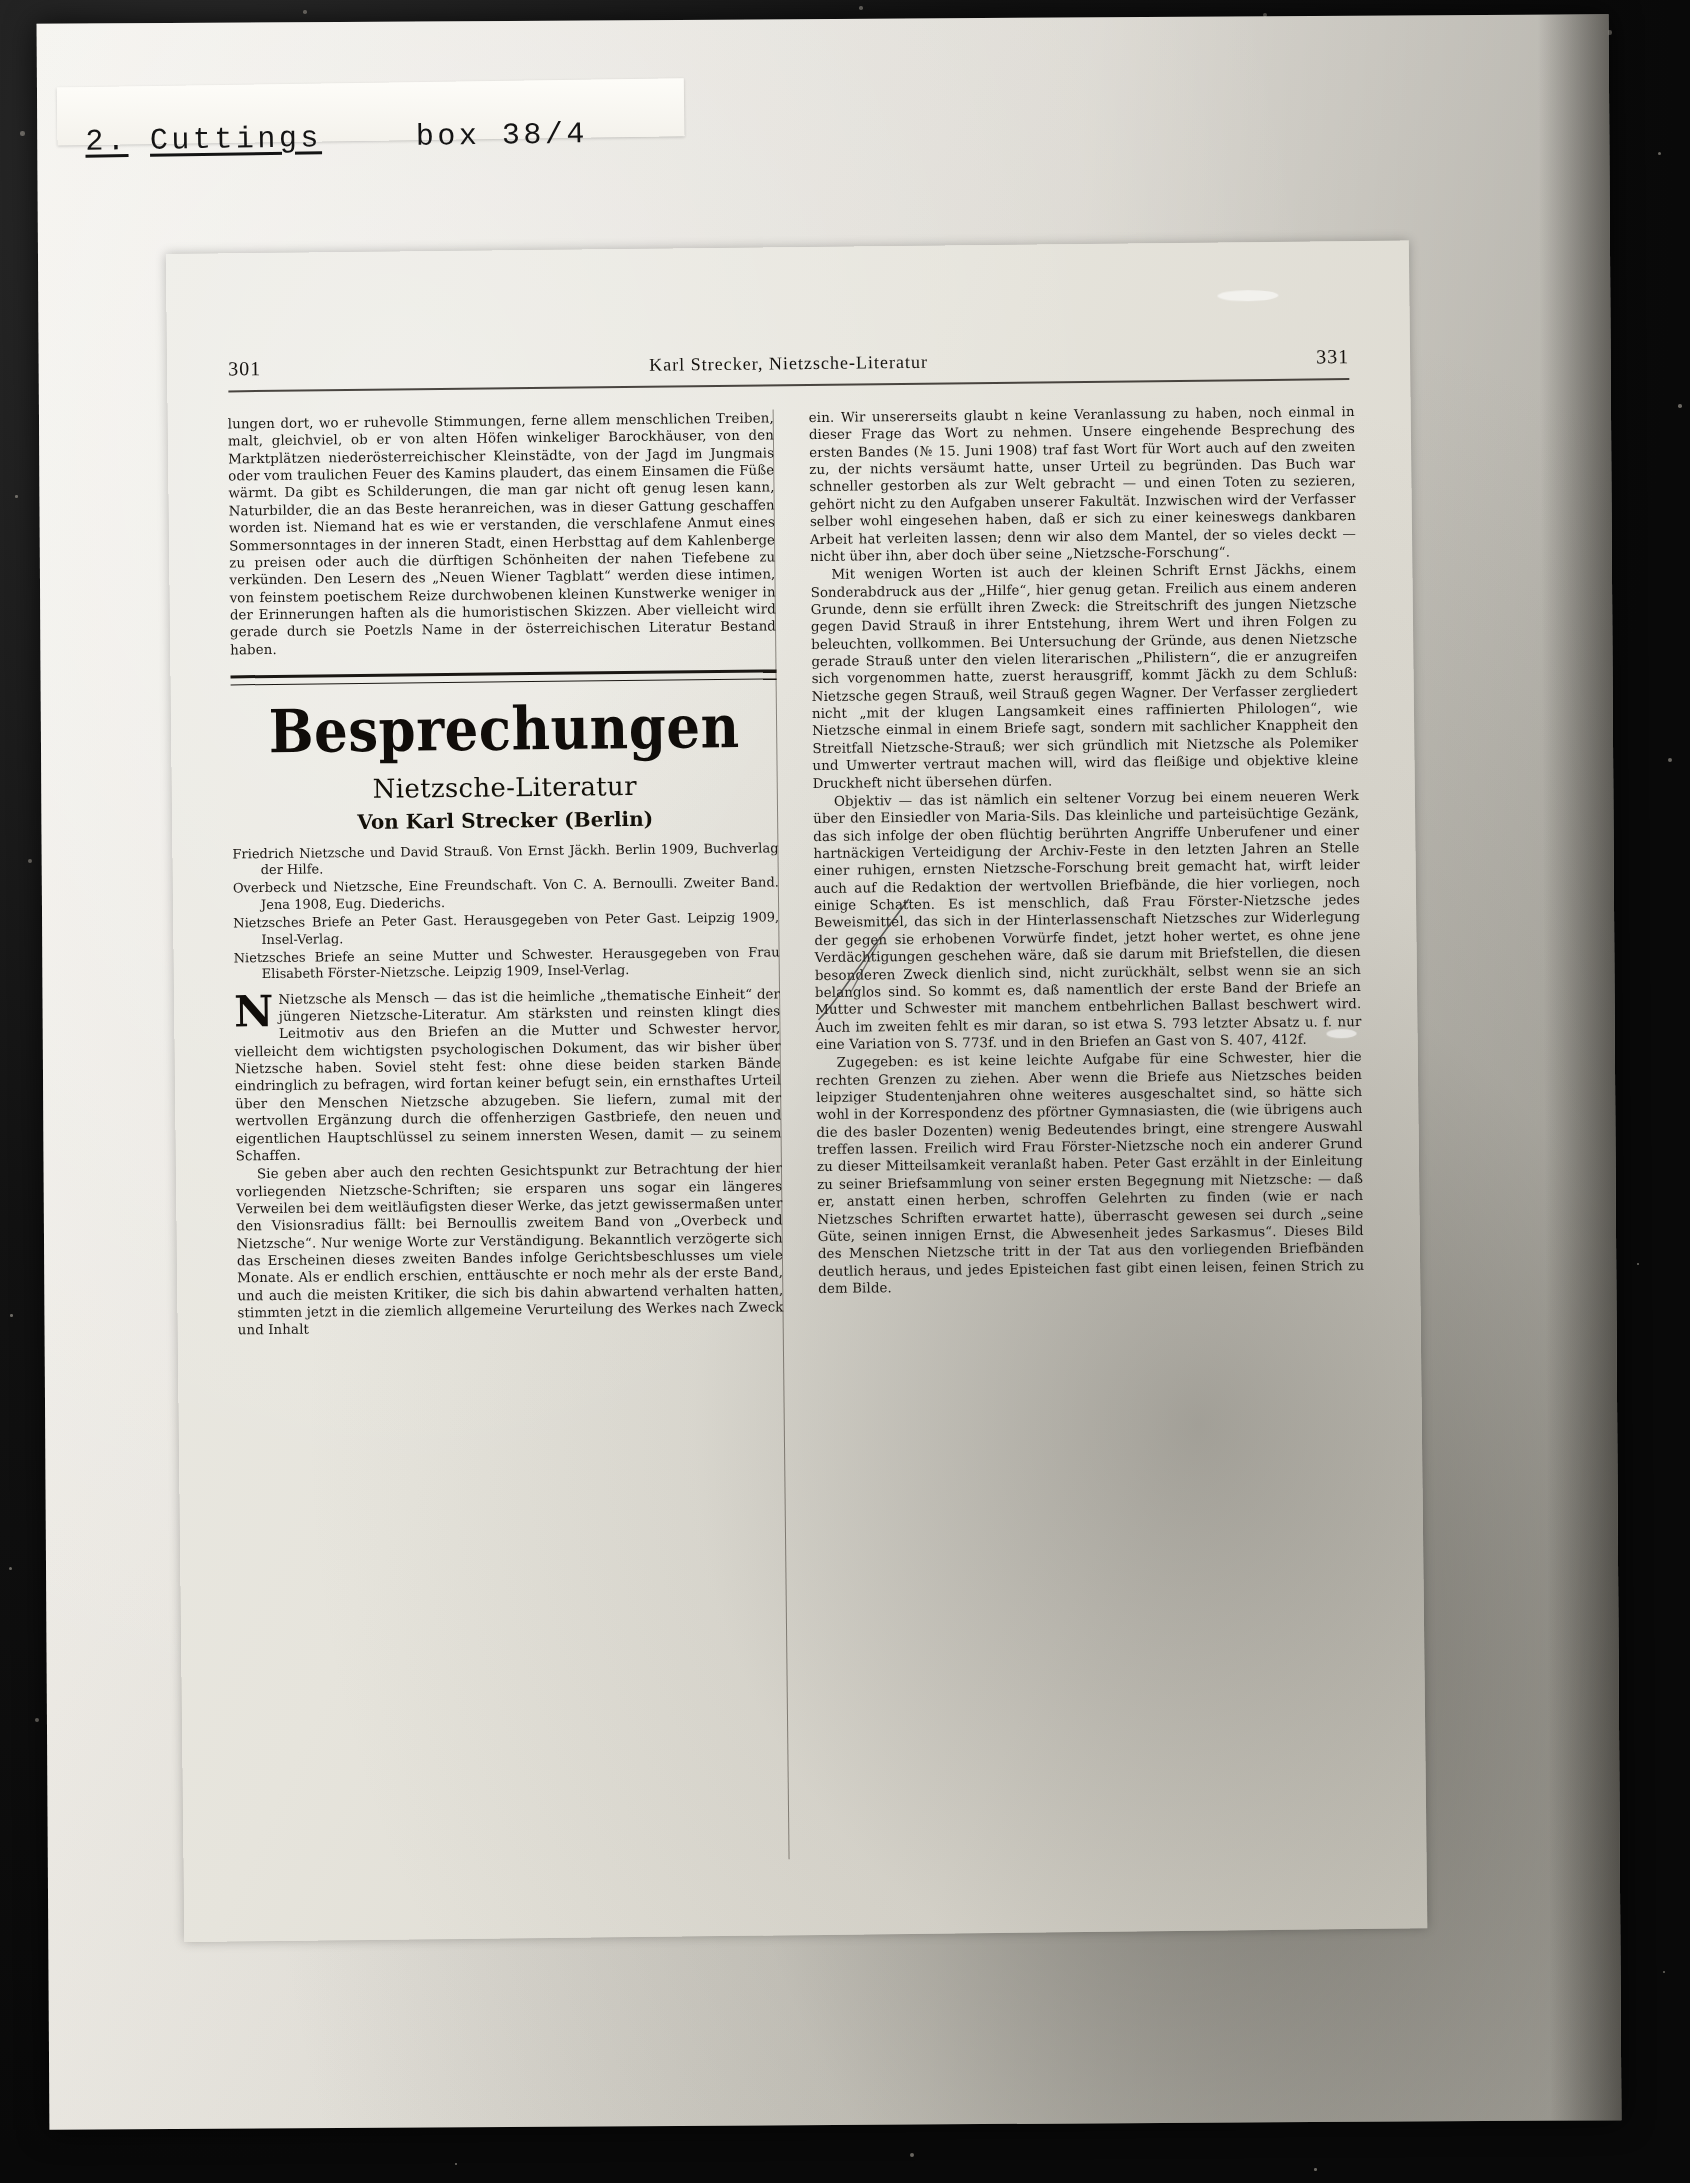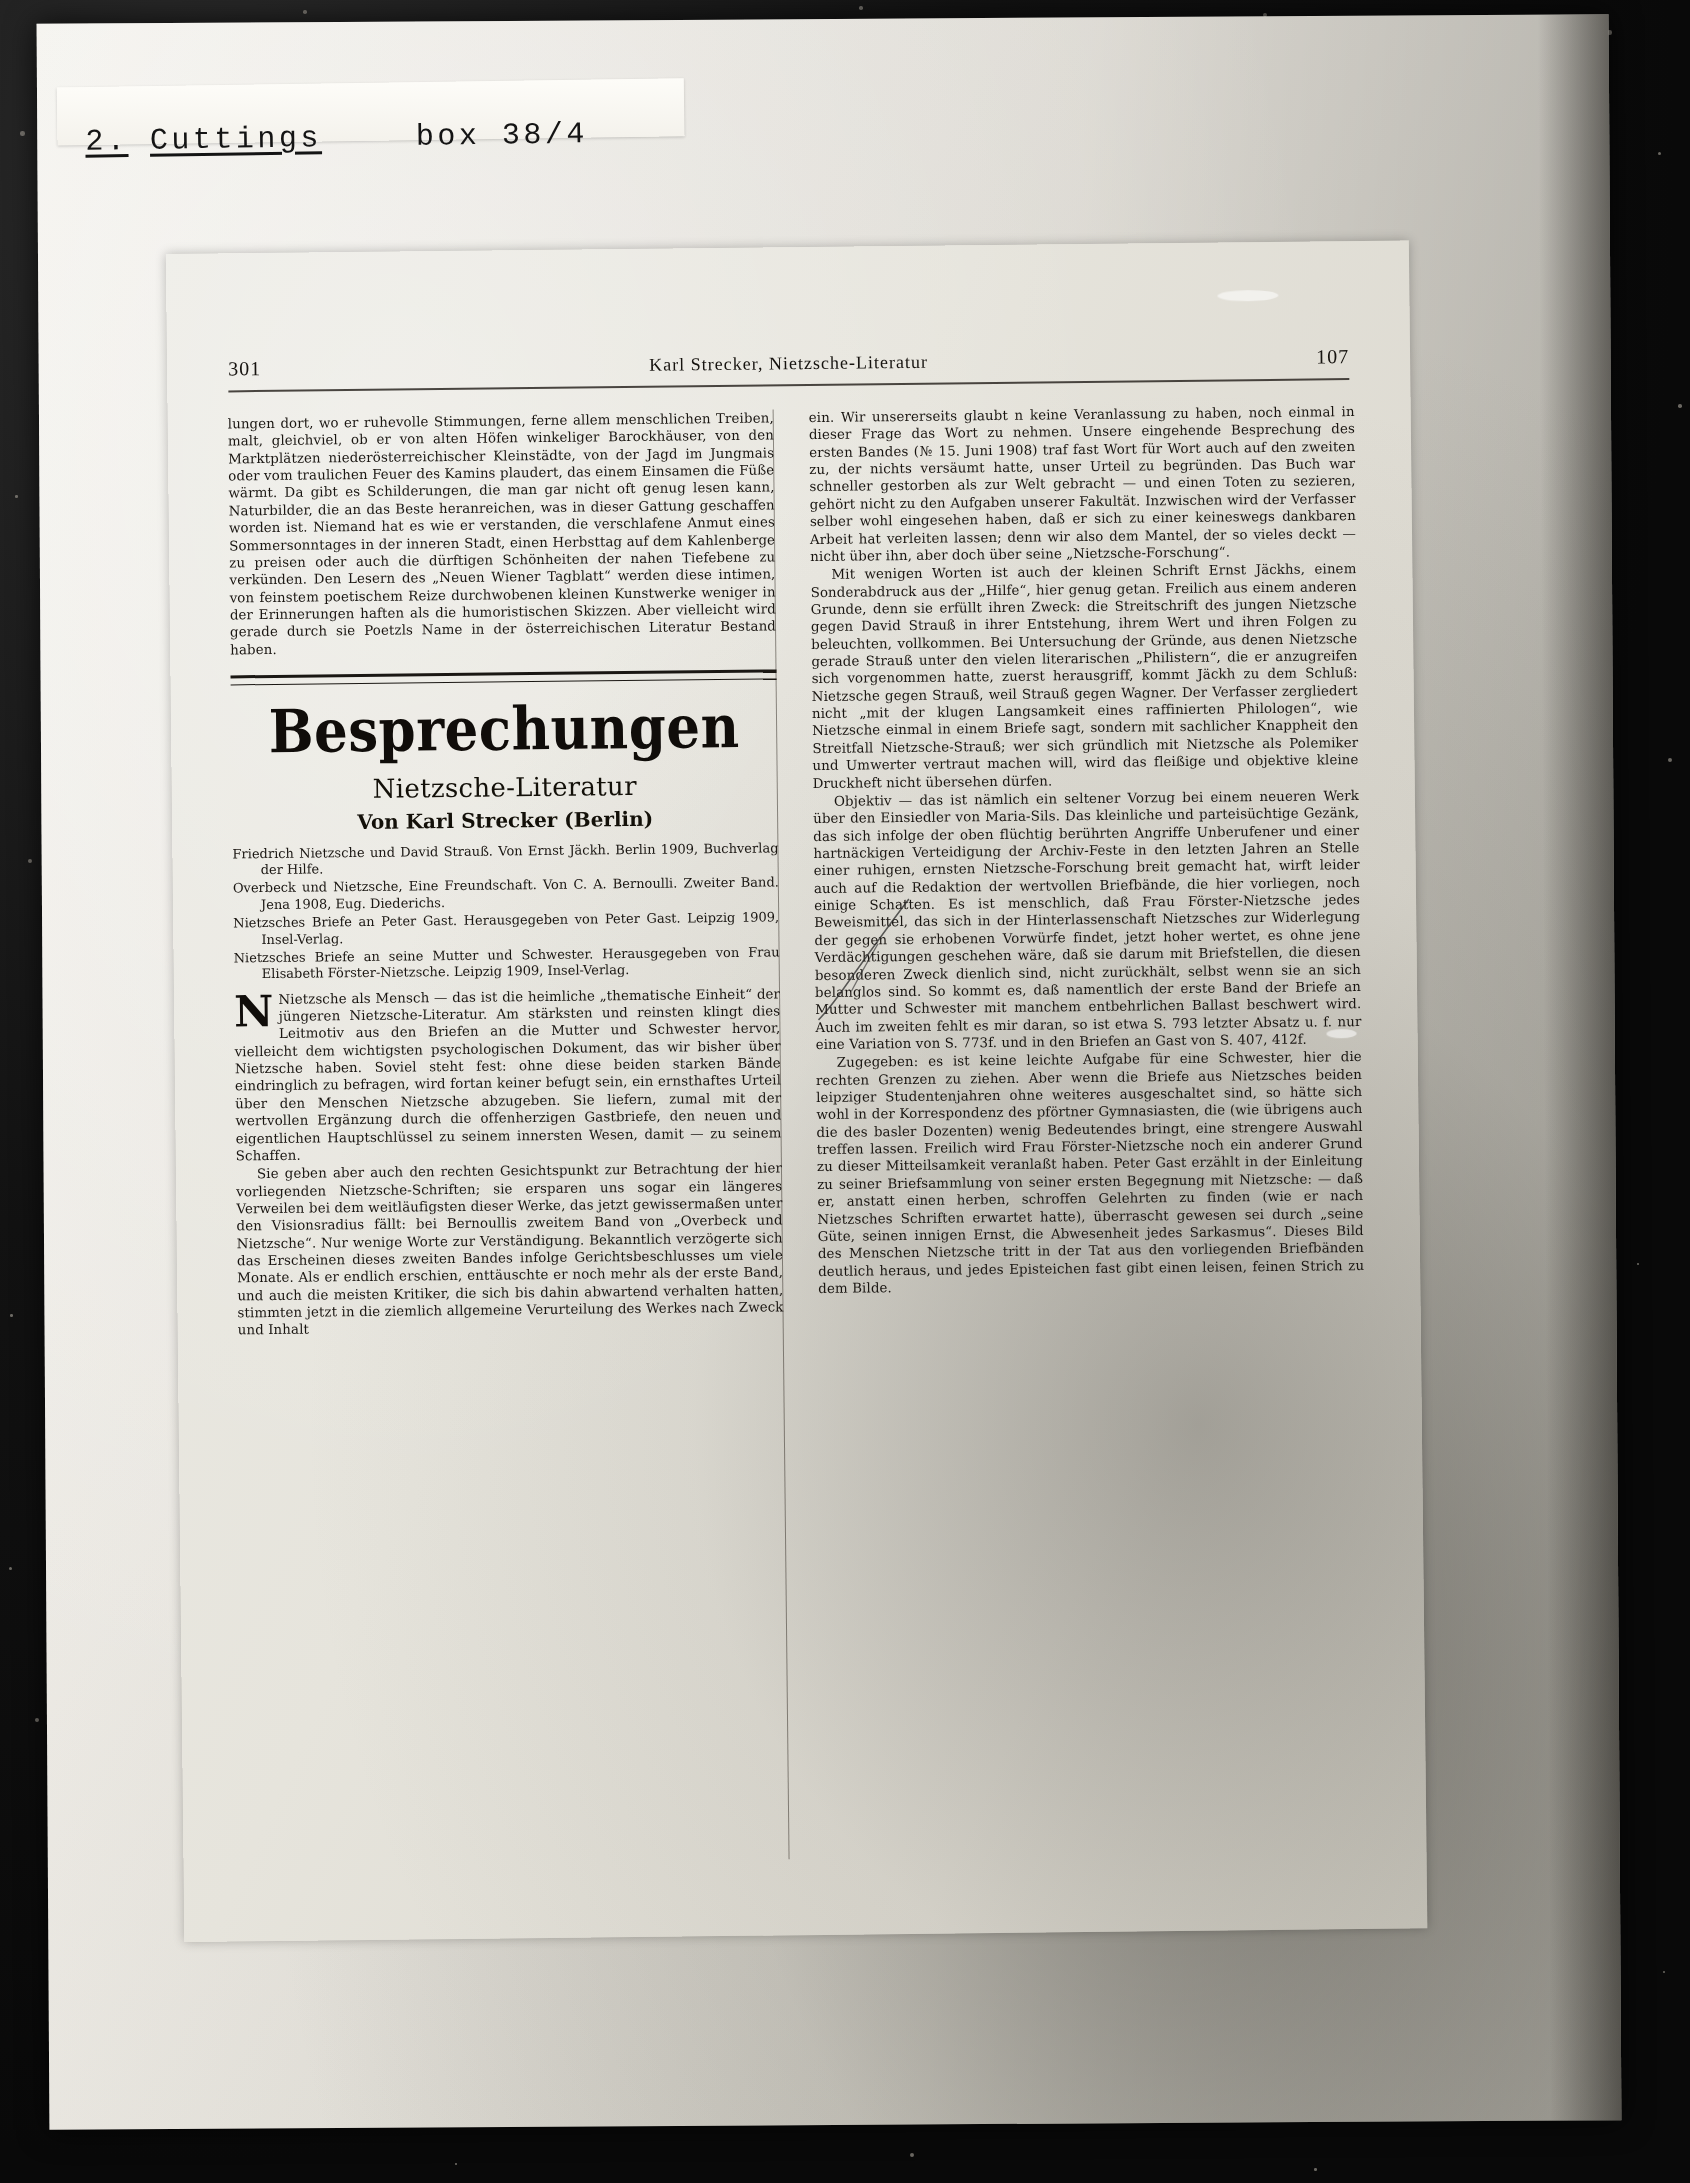--- a/index.html
+++ b/index.html
@@ -287,21 +287,21 @@
     <span class="gap"></span>
     <span>box 38/4</span>
   </div>
 
   <div class="cutting">
     <div class="cutting-grain"></div>
 
     <div class="running-head">
       <div class="folio">301</div>
       <div class="head-title">Karl Strecker, Nietzsche-Literatur</div>
-      <div class="folio">107</div>
+      <div class="folio">331</div>
     </div>
     <div class="rule-top"></div>
 
     <div class="col-rule"></div>
 
     <div class="cols">
 
       <div class="col">
         <div class="fr">
           <p class="noind">lungen dort, wo er ruhevolle Stimmungen, ferne allem menschlichen Treiben, malt, gleichviel, ob er von alten Höfen winkeliger Barockhäuser, von den Marktplätzen niederösterreichischer Kleinstädte, von der Jagd im Jungmais oder vom traulichen Feuer des Kamins plaudert, das einem Einsamen die Füße wärmt. Da gibt es Schilderungen, die man gar nicht oft genug lesen kann, Naturbilder, die an das Beste heranreichen, was in dieser Gattung geschaffen worden ist. Niemand hat es wie er verstanden, die verschlafene Anmut eines Sommersonntages in der inneren Stadt, einen Herbsttag auf dem Kahlenberge zu preisen oder auch die dürftigen Schönheiten der nahen Tiefebene zu verkünden. Den Lesern des „Neuen Wiener Tagblatt“ werden diese intimen, von feinstem poetischem Reize durchwobenen kleinen Kunstwerke weniger in der Erinnerungen haften als die humoristischen Skizzen. Aber vielleicht wird gerade durch sie Poetzls Name in der österreichischen Literatur Bestand haben.</p>

